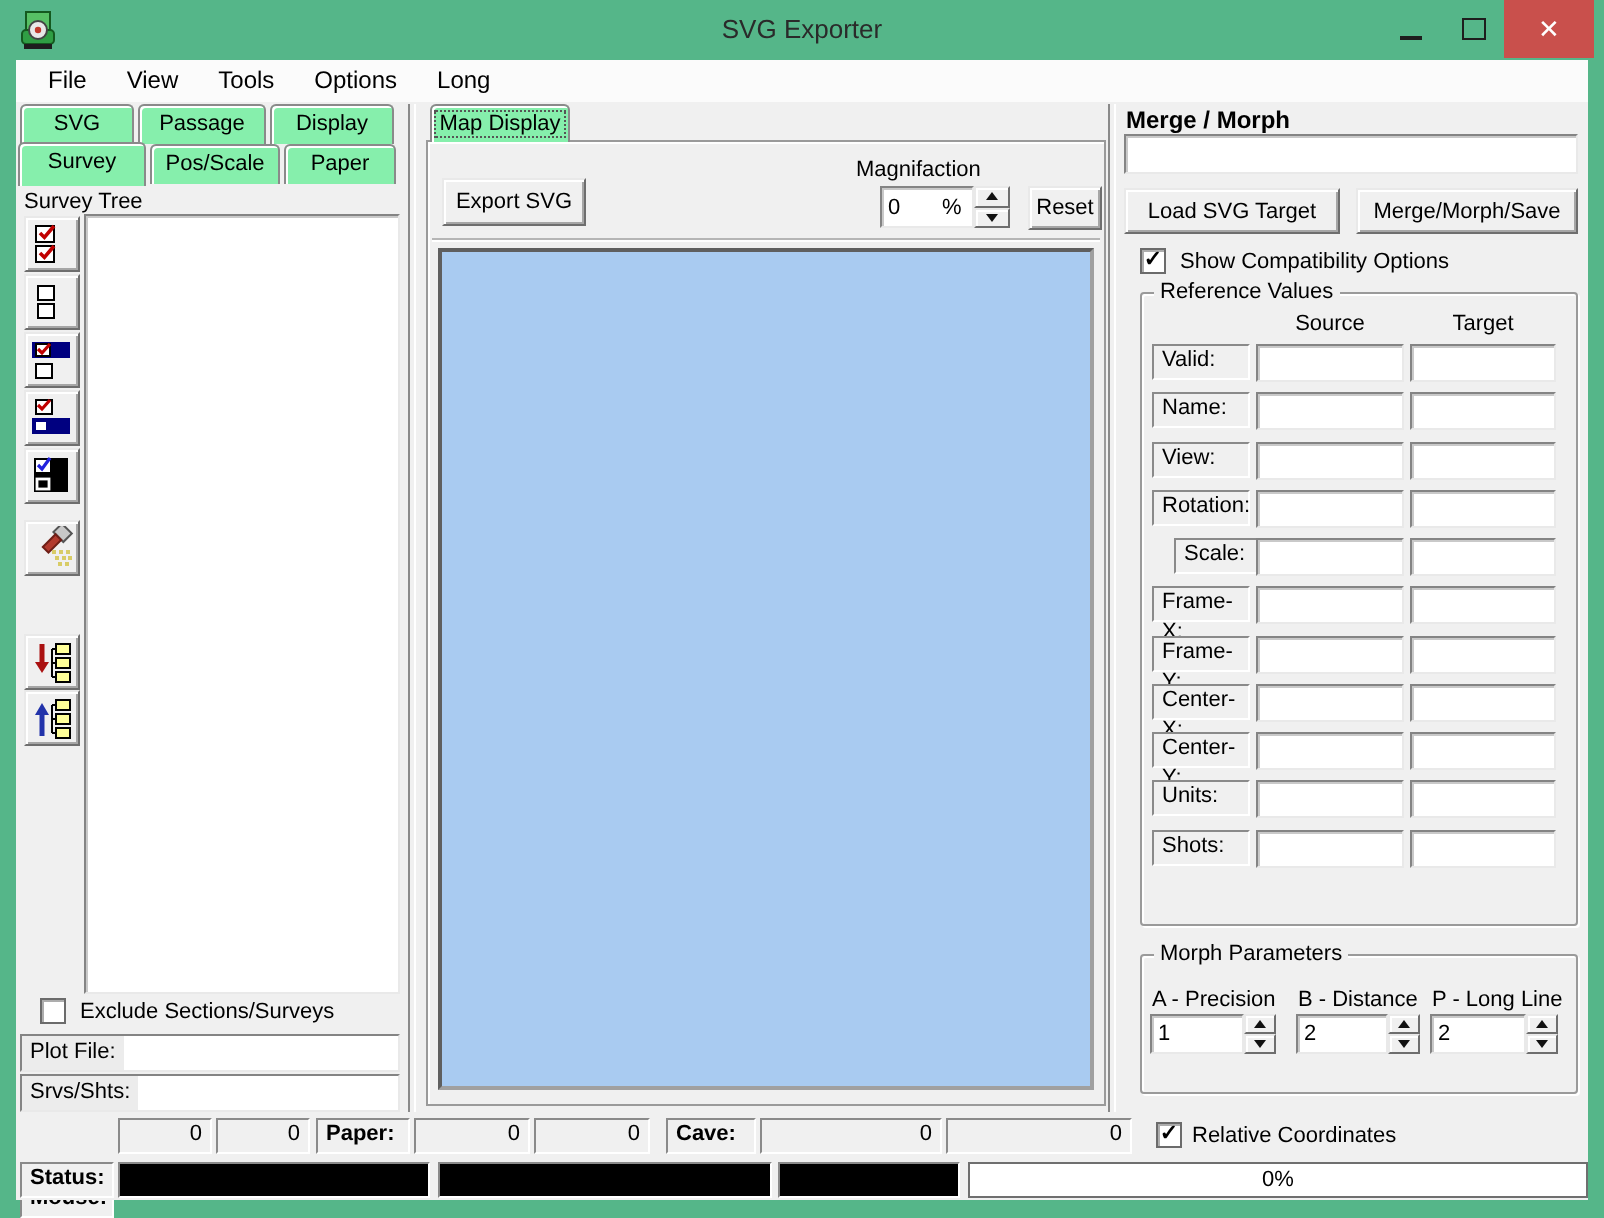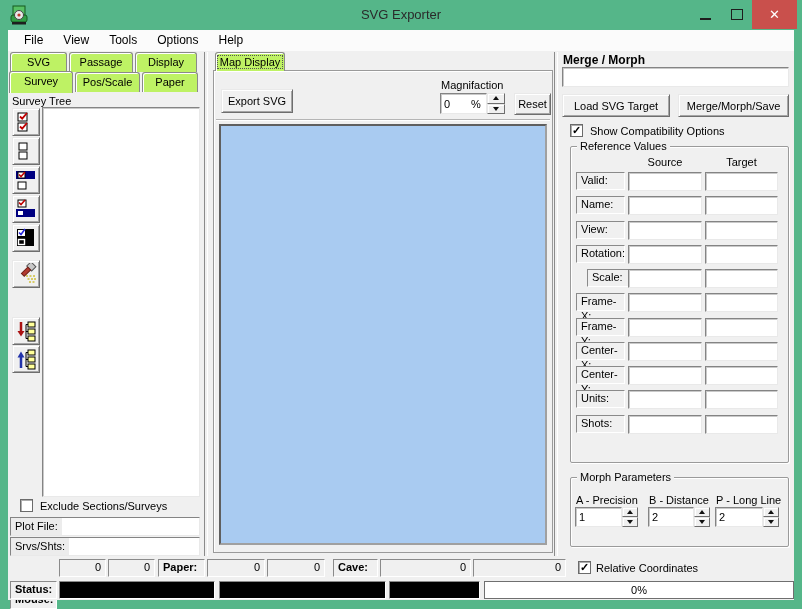--- a/index.html
+++ b/index.html
@@ -28,21 +28,21 @@
   .mainbg{left:8px;top:51px;width:786px;height:507px;background:#f0f0f0;}
   
   .btn3d{background:#f0f0f0;border:1px solid;border-color:#e9e9e9 #6e6e6e #6e6e6e #e9e9e9;
     box-shadow:inset 1px 1px 0 #fff, inset -1px -1px 0 #a6a6a6;
     display:flex;align-items:center;justify-content:center;box-sizing:border-box;cursor:default;}
   .sunken{background:#fff;border:1px solid;border-color:#848484 #e9e9e9 #e9e9e9 #848484;
     box-shadow:inset 1px 1px 0 #c9c9c9;box-sizing:border-box;}
   .cell{background:#f0f0f0;border:1px solid;border-color:#8a8a8a #fff #fff #8a8a8a;
     box-sizing:border-box;line-height:15px;padding:0 4px;}
   .cell-num{text-align:right;}
-  .tab{background:#bef264;border:1px solid #8a8a8a;border-bottom:none;border-radius:3px 3px 0 0;
+  .tab{background:#86efac;border:1px solid #8a8a8a;border-bottom:none;border-radius:3px 3px 0 0;
     box-shadow:inset 1px 1px 0 #fff;text-align:center;line-height:19px;box-sizing:border-box;}
   .groupbox{border:1px solid #9a9a9a;border-radius:2px;box-shadow:inset 1px 1px 0 #fff,1px 1px 0 #fff;box-sizing:border-box;}
   .gb-title{position:absolute;top:-7px;left:6px;background:#f0f0f0;padding:0 3px;line-height:12px;}
   .checkbox{width:13px;height:13px;background:#fff;border:1px solid #6b6b6b;
     box-shadow:inset 1px 1px 0 #adadad;box-sizing:border-box;text-align:center;
     font-size:11px;line-height:11px;font-weight:bold;cursor:default;}
   input.field{font-family:"Liberation Sans",sans-serif;font-size:11px;border:none;outline:none;
     background:transparent;width:100%;height:100%;padding:0 3px;box-sizing:border-box;}
   .spincol{display:flex;flex-direction:column;}
   .spinbtn{flex:1;background:#f0f0f0;border:1px solid;border-color:#e9e9e9 #6e6e6e #6e6e6e #e9e9e9;
@@ -83,21 +83,21 @@
   <div class="abs cap-btn btn-close">
       <span>✕</span>
     </div>
 </div>
 
 <div class="abs menubar">
   <span class="menu-item">File</span>
   <span class="menu-item">View</span>
   <span class="menu-item">Tools</span>
   <span class="menu-item">Options</span>
-  <span class="menu-item">Help</span>
+  <span class="menu-item">Long</span>
 </div>
 
 <div class="abs mainbg"></div>
 
 <div class="abs tab" style="left:10px;top:52px;width:57px;height:20px;"><span>SVG</span></div>
 <div class="abs tab" style="left:69px;top:52px;width:64px;height:20px;"><span>Passage</span></div>
 <div class="abs tab" style="left:135px;top:52px;width:62px;height:20px;"><span>Display</span></div>
 
 <div class="abs tab" style="left:9px;top:71px;width:64px;height:22px;z-index:3;"><span>Survey</span></div>
 <div class="abs tab" style="left:75px;top:72px;width:65px;height:20px;"><span>Pos/Scale</span></div>
@@ -203,21 +203,21 @@
   <span class="focus-dotted">Map Display</span>
 </div>
 <div class="abs" style="left:213px;top:70px;width:340px;height:483px;background:#f0f0f0;border:1px solid #9a9a9a;box-shadow:inset 1px 1px 0 #fff;box-sizing:border-box;">
   <div style="position:absolute;left:2px;top:48px;width:334px;border-top:1px solid #b5b5b5;border-bottom:1px solid #fff;"></div>
 </div>
 
 <div class="abs btn3d" style="left:221px;top:89px;width:72px;height:24px;">
     <span>Export SVG</span>
   </div>
 
-<div class="abs" style="left:441px;top:79px;">Magnifaction</div>
+<div class="abs" style="left:428px;top:79px;">Magnifaction</div>
 <div class="abs sunken" style="left:440px;top:93px;width:47px;height:21px;display:flex;align-items:center;">
   <input class="field" style="width: 30px;" value="0">
   <span style="padding-right:2px;">%</span>
 </div>
 <div class="abs spincol" style="left:487px;top:93px;width:18px;height:21px;">
   <div class="spinbtn">
       <div class="arr-up"></div>
     </div>
   <div class="spinbtn">
       <div class="arr-dn"></div>

